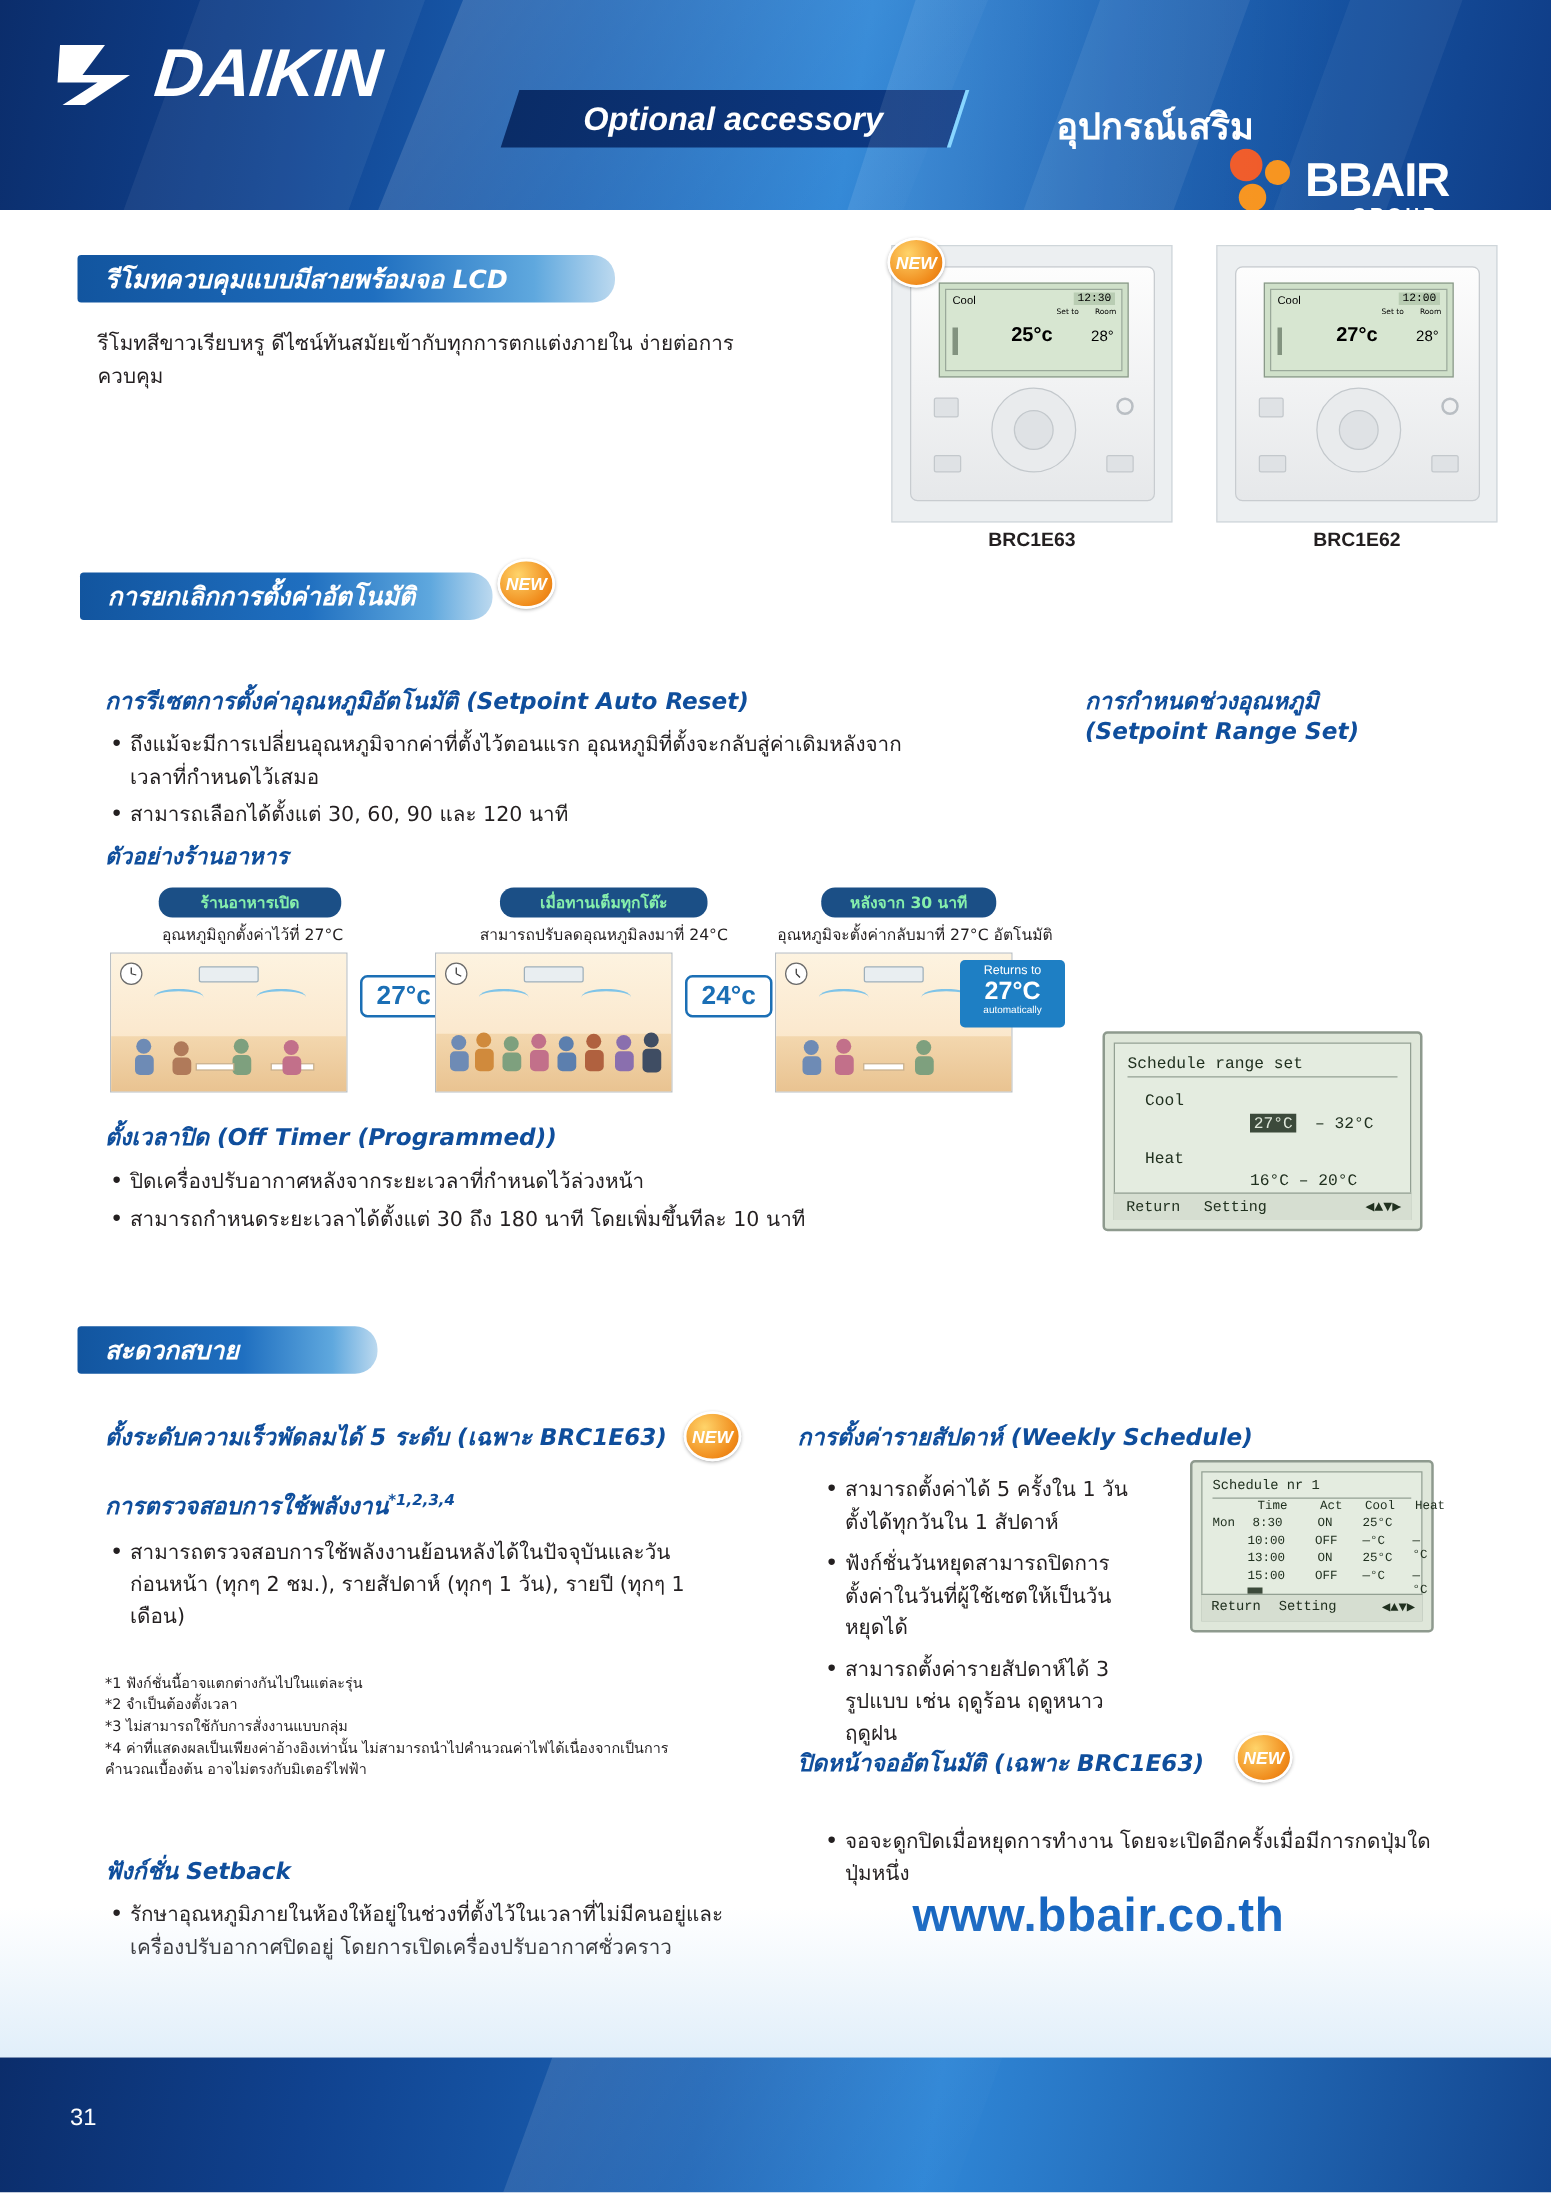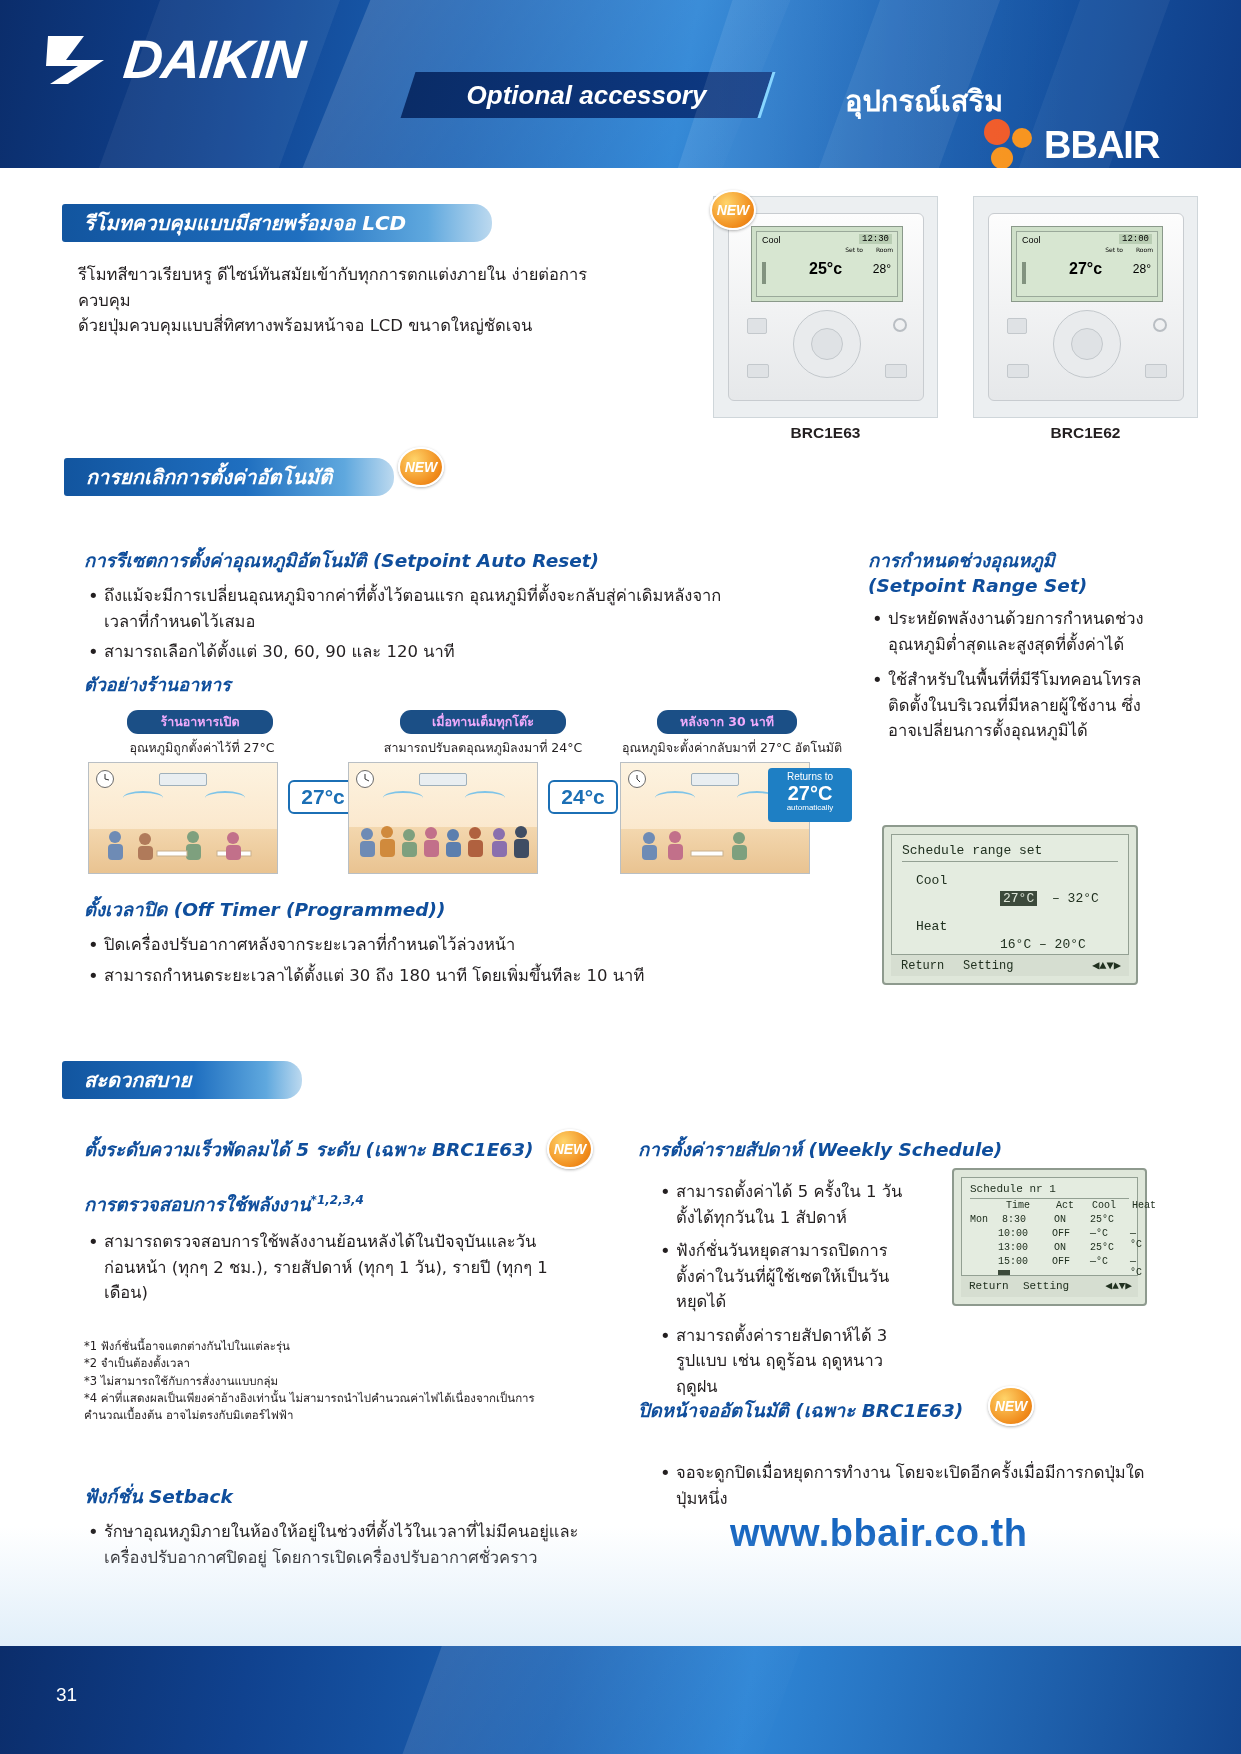--- a/index.html
+++ b/index.html
@@ -93,21 +93,21 @@
   .lcd-inner { position:absolute; inset:4px; background:#d7e6d1; border:1px solid #9aa99a;}
   .btn-round { position:absolute; border-radius:50%; background:#f2f3f4; border:1px solid #c3c8cc;}
   .remote-label { position:absolute; text-align:center; font-weight:bold; font-size:15.5px; color:#231f20; font-family:"Liberation Sans",sans-serif;}
 
   
   .scene { position:absolute; border:1px solid #b9bfc4; background:#fff; }
   .scene-room { position:absolute; left:0; top:0; right:0; bottom:0; background:linear-gradient(180deg,#fdf3e0 0%,#fbe9cf 55%,#f6dcb7 100%); }
   .ac-unit { position:absolute; background:#e9eef1; border:1px solid #9fb0bb; border-radius:2px;}
   .wave { position:absolute; border-top:2px solid #7fc4e8; border-radius:50%; width:40px; height:14px;}
   .cap-pill {
-    position:absolute; background:#1b4f86; color:#f0abfc; font-size:12.5px;
+    position:absolute; background:#1b4f86; color:#86efac; font-size:12.5px;
     border-radius:11px; text-align:center; padding:2px 10px; font-weight:bold;
   }
   .temp-badge {
     position:absolute; background:#fff; border:2px solid #1b6fb5; border-radius:6px;
     color:#1b6fb5; font-weight:bold; font-family:"Liberation Sans",sans-serif;
     display:flex; align-items:center; justify-content:center;
   }
   .arrow-pink {
     position:absolute; width:0;height:0;
     border-top:13px solid transparent; border-bottom:13px solid transparent;
@@ -170,21 +170,20 @@
     <div class="bbair-group">GROUP</div>
   </div>
 </div>
 
 <div class="sec-tab" style="left:62px; top:204px; width:430px;">
   <span>รีโมทควบคุมแบบมีสายพร้อมจอ LCD</span>
 </div>
 
 <div class="body-text" style="position:absolute; left:78px; top:262px; width:560px;">
   <div>รีโมทสีขาวเรียบหรู ดีไซน์ทันสมัยเข้ากับทุกการตกแต่งภายใน ง่ายต่อการควบคุม</div>
-  <div>ด้วยปุ่มควบคุมแบบสี่ทิศทางพร้อมหน้าจอ LCD ขนาดใหญ่ชัดเจน</div>
 </div>
 
 <div class="remote-box" style="left:713px; top:196px; width:225px; height:222px;">
   <div class="remote-unit" style="left:14px; top:16px; width:196px; height:188px;">
     <div class="lcd" style="left:22px; top:12px; width:152px; height:76px;">
       <div class="lcd-inner">
         <div style="position:absolute;left:5px;top:3px;font-size:9px;font-family:'Liberation Sans',sans-serif;">Cool</div>
         <div style="position:absolute;right:5px;top:2px;font-size:9px;font-family:'Liberation Mono',monospace;background:#b9cdb3;padding:0 3px;">12:30</div>
         <div style="position:absolute;right:34px;top:14px;font-size:6px;">Set to</div>
         <div style="position:absolute;right:4px;top:14px;font-size:6px;">Room</div>
@@ -375,24 +374,20 @@
   <div class="h-thai-blue" style="font-size:18.5px;">ตั้งเวลาปิด (Off Timer (Programmed))</div>
   <ul class="bullets body-text" style="margin-top:8px; width:660px;">
     <li>ปิดเครื่องปรับอากาศหลังจากระยะเวลาที่กำหนดไว้ล่วงหน้า</li>
     <li>สามารถกำหนดระยะเวลาได้ตั้งแต่ 30 ถึง 180 นาที โดยเพิ่มขึ้นทีละ 10 นาที</li>
   </ul>
 </div>
 
 <div style="position:absolute; left:868px; top:546px; width:300px;">
   <div class="h-thai-blue" style="font-size:18.5px;">การกำหนดช่วงอุณหภูมิ</div>
   <div class="h-thai-blue" style="font-size:18.5px;">(Setpoint Range Set)</div>
-  <ul class="bullets body-text" style="margin-top:10px; width:290px;">
-    <li>ประหยัดพลังงานด้วยการกำหนดช่วงอุณหภูมิต่ำสุดและสูงสุดที่ตั้งค่าได้</li>
-    <li style="margin-top:10px;">ใช้สำหรับในพื้นที่ที่มีรีโมทคอนโทรลติดตั้งในบริเวณที่มีหลายผู้ใช้งาน ซึ่งอาจเปลี่ยนการตั้งอุณหภูมิได้</li>
-  </ul>
 </div>
 
 <div class="shot" style="left:882px; top:825px; width:256px; height:160px;">
   <div class="shot-screen">
     <div style="position:absolute;left:10px;top:8px;font-size:13px;">Schedule range set</div>
     <div style="position:absolute;left:10px;top:26px;right:10px;border-top:1px solid #93a093;"></div>
     <div style="position:absolute;left:24px;top:38px;font-size:13px;">Cool</div>
     <div style="position:absolute;left:108px;top:56px;font-size:13px;background:#3c4a3b;color:#dfe7da;padding:0 3px;">27°C</div>
     <div style="position:absolute;left:160px;top:56px;font-size:13px;">– 32°C</div>
     <div style="position:absolute;left:24px;top:84px;font-size:13px;">Heat</div>

